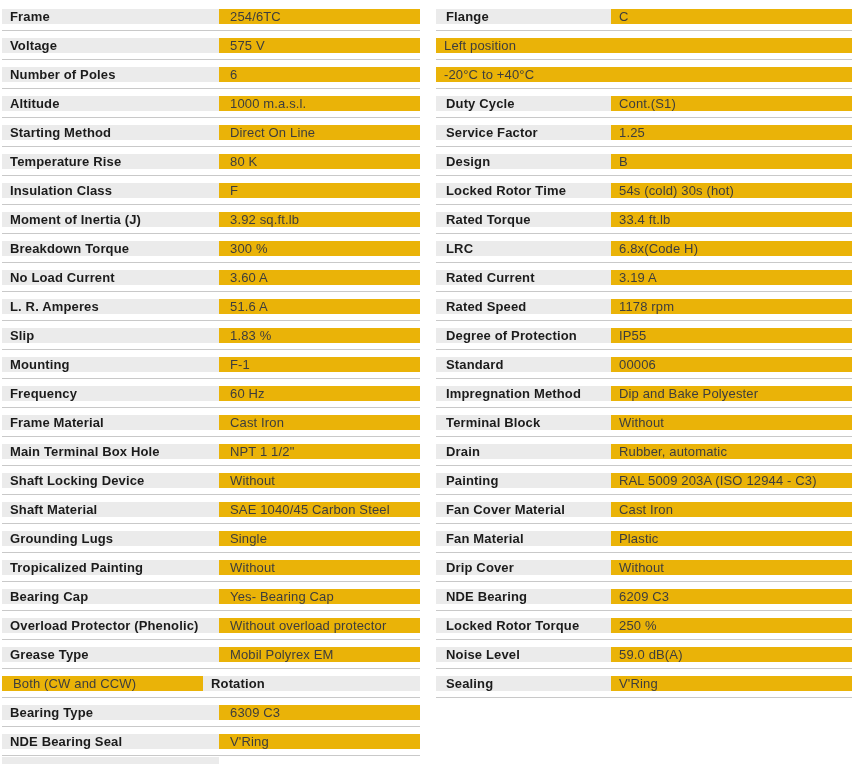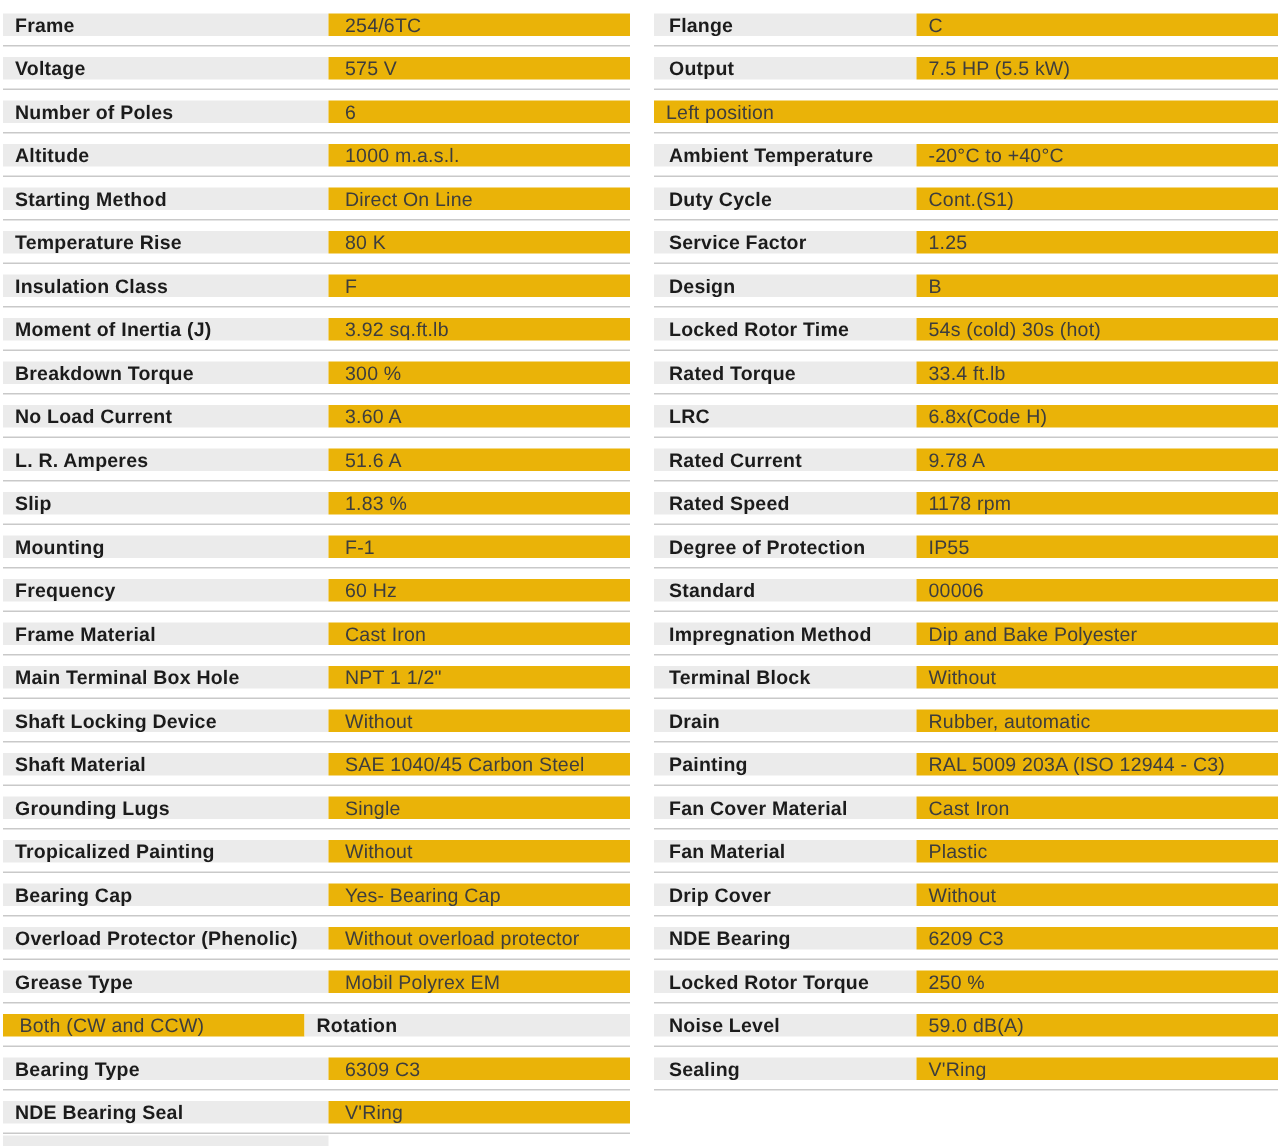--- a/index.html
+++ b/index.html
@@ -176,28 +176,23 @@
         <div class="cell label">NDE Bearing Seal</div>
         <div class="cell value">V'Ring</div>
       </div>
     </div>
   <div class="spec-table right">
       <div class="row">
         <div class="cell label">Flange</div>
         <div class="cell value">C</div>
       </div>
       <div class="row">
-        <div class="cell label">Output</div>
-        <div class="cell value">7.5 HP (5.5 kW)</div>
-      </div>
-      <div class="row">
         <div class="cell value">Left position</div>
       </div>
       <div class="row">
-        <div class="cell label">Ambient Temperature</div>
         <div class="cell value">-20°C to +40°C</div>
       </div>
       <div class="row">
         <div class="cell label">Duty Cycle</div>
         <div class="cell value">Cont.(S1)</div>
       </div>
       <div class="row">
         <div class="cell label">Service Factor</div>
         <div class="cell value">1.25</div>
       </div>
@@ -212,21 +207,21 @@
       <div class="row">
         <div class="cell label">Rated Torque</div>
         <div class="cell value">33.4 ft.lb</div>
       </div>
       <div class="row">
         <div class="cell label">LRC</div>
         <div class="cell value">6.8x(Code H)</div>
       </div>
       <div class="row">
         <div class="cell label">Rated Current</div>
-        <div class="cell value">9.78 A</div>
+        <div class="cell value">3.19 A</div>
       </div>
       <div class="row">
         <div class="cell label">Rated Speed</div>
         <div class="cell value">1178 rpm</div>
       </div>
       <div class="row">
         <div class="cell label">Degree of Protection</div>
         <div class="cell value">IP55</div>
       </div>
       <div class="row">

